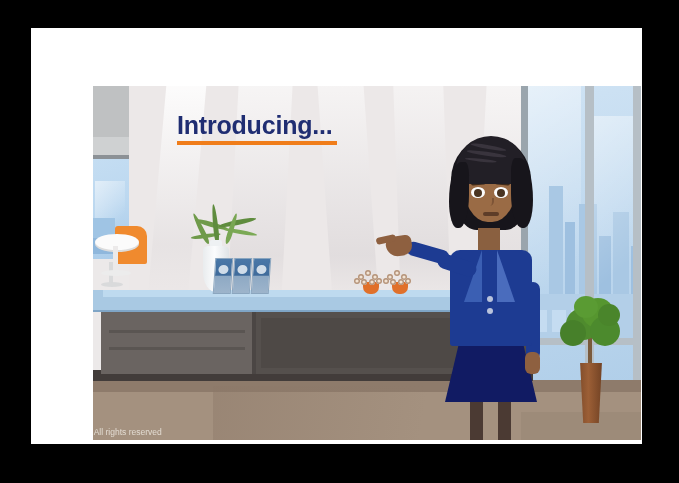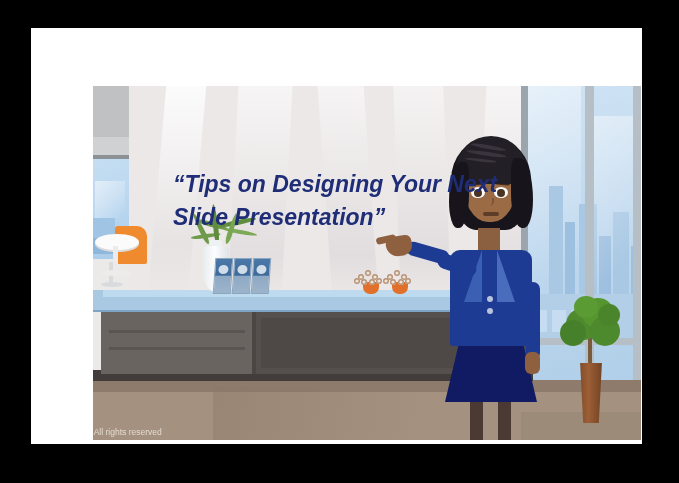--- a/index.html
+++ b/index.html
@@ -574,21 +574,24 @@
         <div class="nose"></div>
         <div class="mouth"></div>
         <div class="hair-top"></div>
         <div class="hair-strand s1"></div>
         <div class="hair-strand s2"></div>
         <div class="hair-strand s3"></div>
         <div class="hair-side-l"></div>
         <div class="hair-side-r"></div>
       </div>
 
-      <div class="subtitle">“Tips on Designing Your Next Slide Presentation”</div>
+      <div class="title-wrap">
+        <div class="title">Introducing...</div>
+        <div class="title-underline"></div>
+      </div>
 
       <div class="copyright">
         <span>e Inc. All rights reserved</span>
       </div>
 
     </div>
   </div>
 </div>
 
 </body></html>

